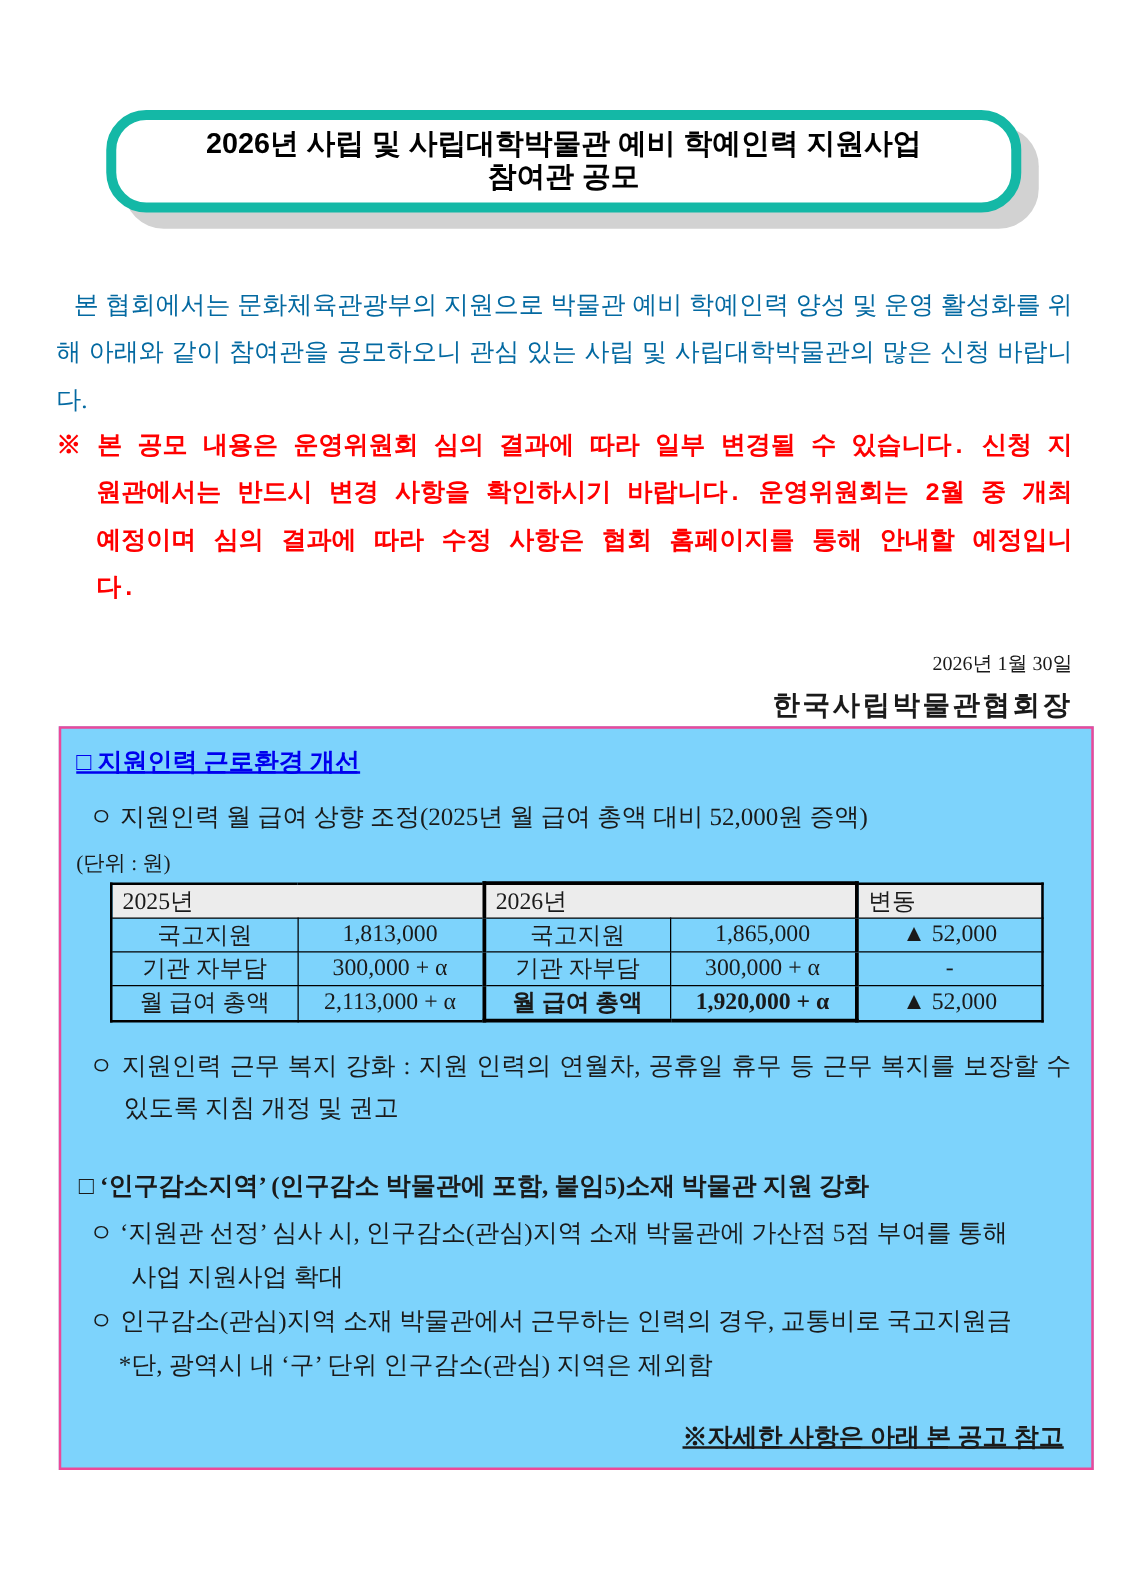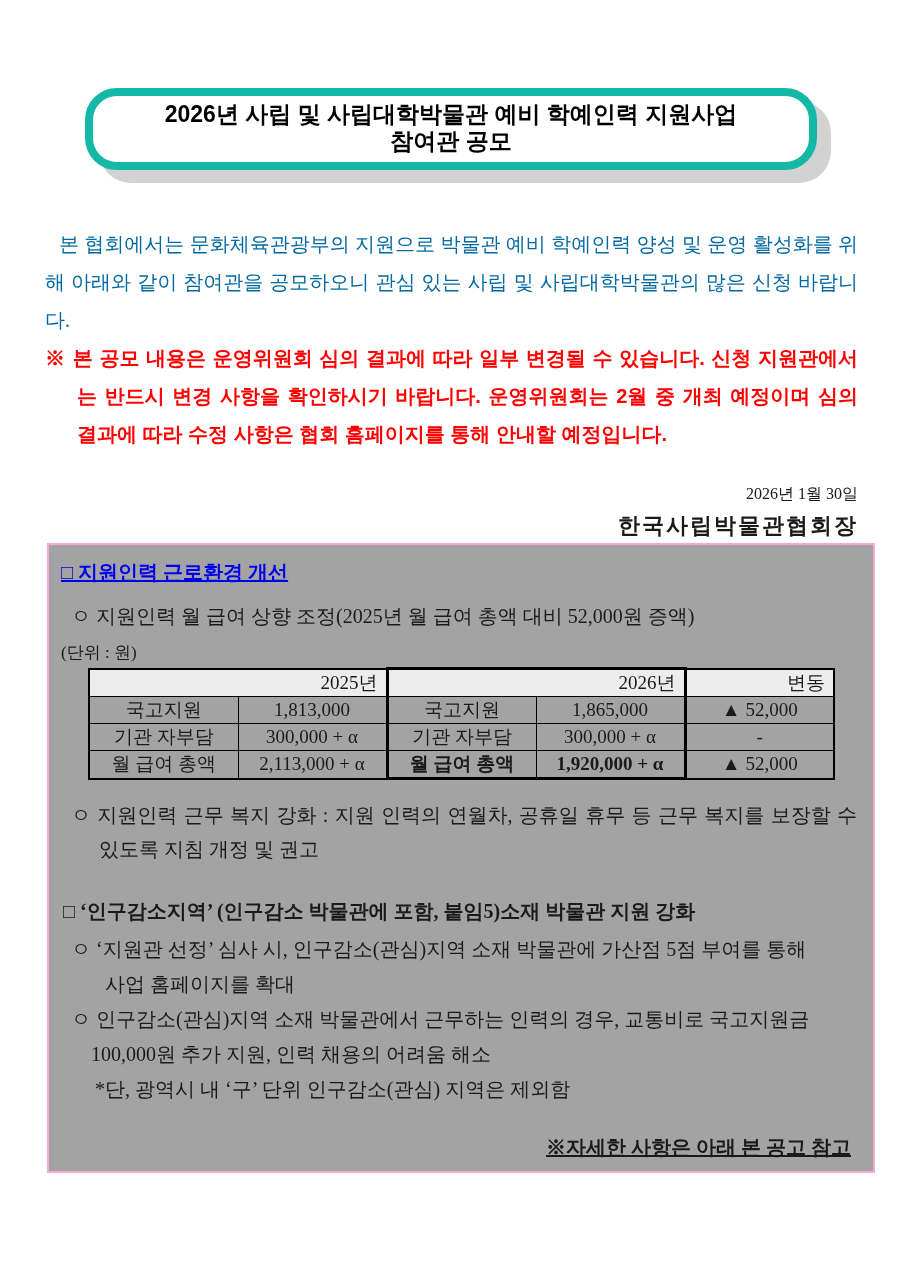--- a/index.html
+++ b/index.html
@@ -24,41 +24,41 @@
   }
 
   
   .content{padding:0 42px 0 45px;}
   .intro{
     margin:55px 0 0 0;font-size:20px;line-height:38px;
     text-align:justify;text-indent:14px;color:#0369a1;
   }
   .notice{
     margin:0;padding-left:32px;text-indent:-32px;
-    font-family:Liberation Sans, sans-serif;
+    font-family:Liberation Mono, monospace;
     font-weight:bold;font-size:20px;line-height:38px;text-align:justify;
   }
 
   
   .sig{margin-top:26px;text-align:right;padding-right:0px;}
   .sig-date{font-size:16px;line-height:30px;}
   .sig-org{font-size:22px;font-weight:bold;line-height:34px;letter-spacing:2px;}
 
   
   .sec-heading{
     margin:64px 0 14px 30px;
     font-family:"Liberation Sans","DejaVu Sans",sans-serif;
     font-weight:bold;font-size:22px;color:#000;
   }
 
   
   .change-box{
     box-sizing:border-box;
     margin-left:2px;width:828px;min-height:558px;
-    border:2px solid #f9a8d4;background:#a3a3a3;
+    border:2px solid #ec4899;background:#7dd3fc;
     padding:14px 16px 10px 12px;
   }
   .blue-head{
     color:#0000ee;font-weight:bold;font-size:20px;
     text-decoration:underline;line-height:26px;
   }
   .bullet{
     font-size:20px;line-height:34px;
     margin:14px 0 0 10px;padding-left:28px;text-indent:-28px;
     text-align:justify;
@@ -71,21 +71,21 @@
   table.pay{
     border-collapse:collapse;table-layout:fixed;
     width:745px;margin-left:27px;
     font-size:19px;
   }
   table.pay col{width:149px;}
   table.pay th,table.pay td{
     border:1px solid #000;height:22px;padding:0 8px;
     font-weight:normal;overflow:hidden;white-space:nowrap;
   }
-  table.pay th{background:#ececec;text-align:right;}
+  table.pay th{background:#ececec;text-align:left;}
   table.pay td.lbl{text-align:center;}
   table.pay td.val{text-align:center;}
   table.pay .bl{border-left:3px solid #000;}
   table.pay .br{border-right:3px solid #000;}
   table.pay .bt{border-top:3px solid #000;}
   table.pay .bb{border-bottom:3px solid #000;}
   table.pay .bold{font-weight:bold;}
   table.pay{border:2px solid #000;}
 
   
@@ -171,24 +171,23 @@
             <td class="val">▲ 52,000</td>
           </tr>
         </tbody>
       </table>
 
       <div class="bullet" style="margin-top:18px">ㅇ 지원인력 근무 복지 강화 : 지원 인력의 연월차, 공휴일 휴무 등 근무 복지를 보장할 수 있도록 지침 개정 및 권고</div>
 
       <div class="sub2-head">□  ‘인구감소지역’ (인구감소 박물관에 포함, 붙임5)소재 박물관 지원 강화</div>
 
       <div class="line b-start" style="margin-top:6px">ㅇ ‘지원관 선정’  심사 시, 인구감소(관심)지역 소재 박물관에 가산점 5점 부여를 통해</div>
-      <div class="line ind-44">사업 홈페이지를 확대</div>
+      <div class="line ind-44">사업 지원사업 확대</div>
 
       <div class="line b-start">ㅇ 인구감소(관심)지역 소재 박물관에서 근무하는 인력의 경우, 교통비로 국고지원금</div>
-      <div class="line ind-30">100,000원 추가 지원, 인력 채용의 어려움 해소</div>
 
       <div class="line ind-34">*단, 광역시 내 ‘구’  단위 인구감소(관심) 지역은 제외함</div>
 
       <div class="footer-note">※자세한 사항은 아래 본 공고 참고</div>
 
     </div>
   </div>
 </div>
 
 </body></html>

